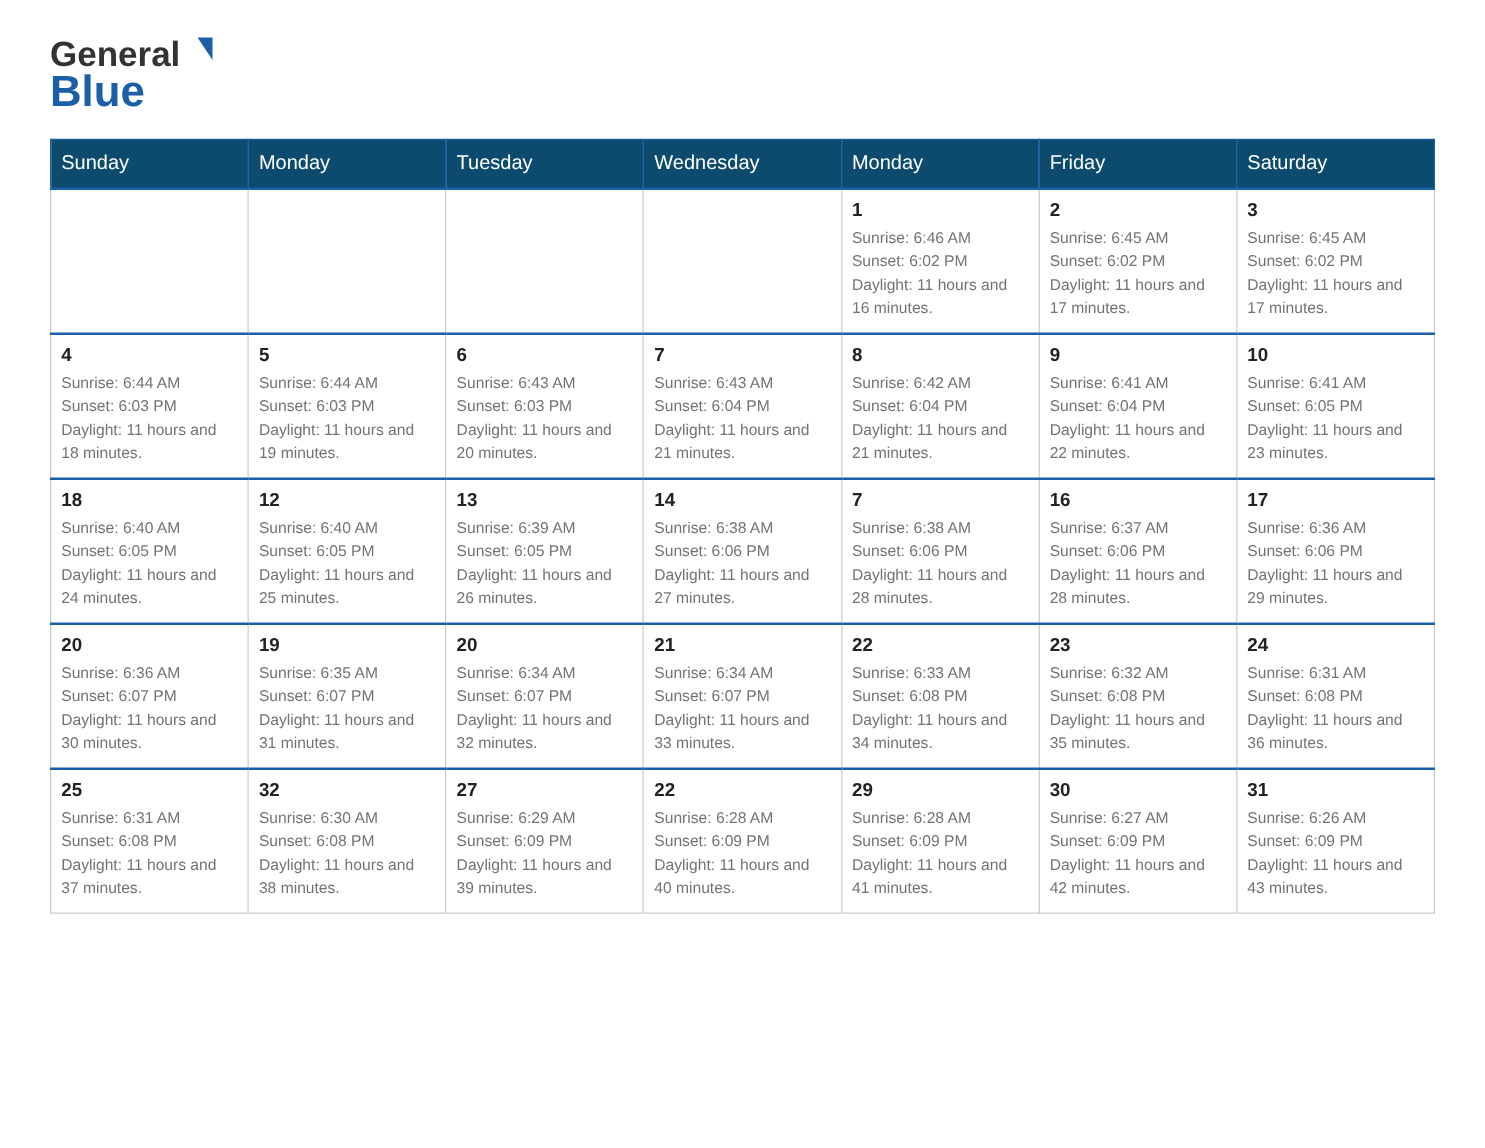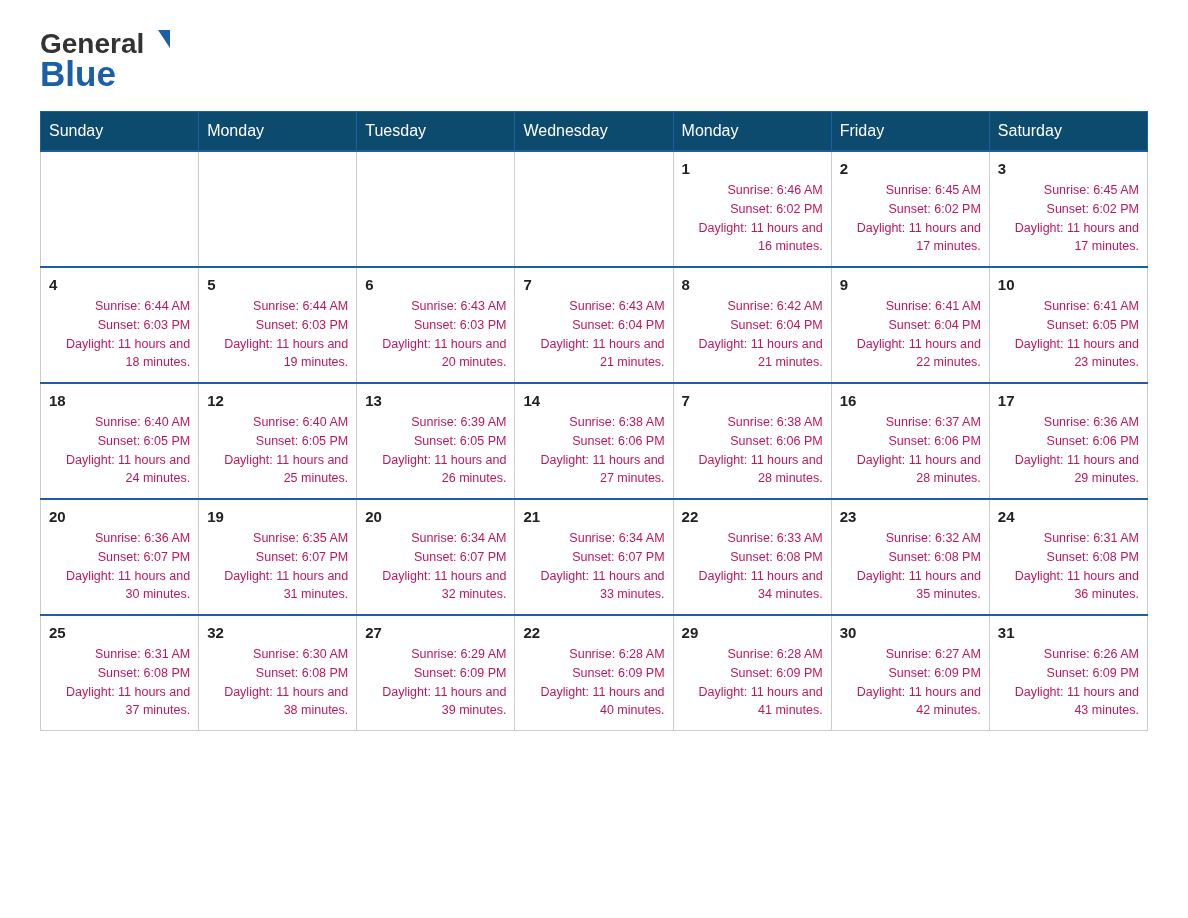--- a/index.html
+++ b/index.html
@@ -76,23 +76,22 @@
     }
     .calendar td .day-number {
       font-size: 15px;
       font-weight: bold;
       color: #222;
       display: block;
       margin-bottom: 4px;
     }
     .calendar td .day-info {
       font-size: 12.5px;
-      color: #be185d;
+      color: #737373;
       line-height: 1.5;
-      text-align: right;
     }
     .calendar tr.week-row td {
       border-top: 2px solid #1a5fa8;
     }
     .empty-cell {
       background: #fff;
     }
   </style>
 </head>
 <body>

